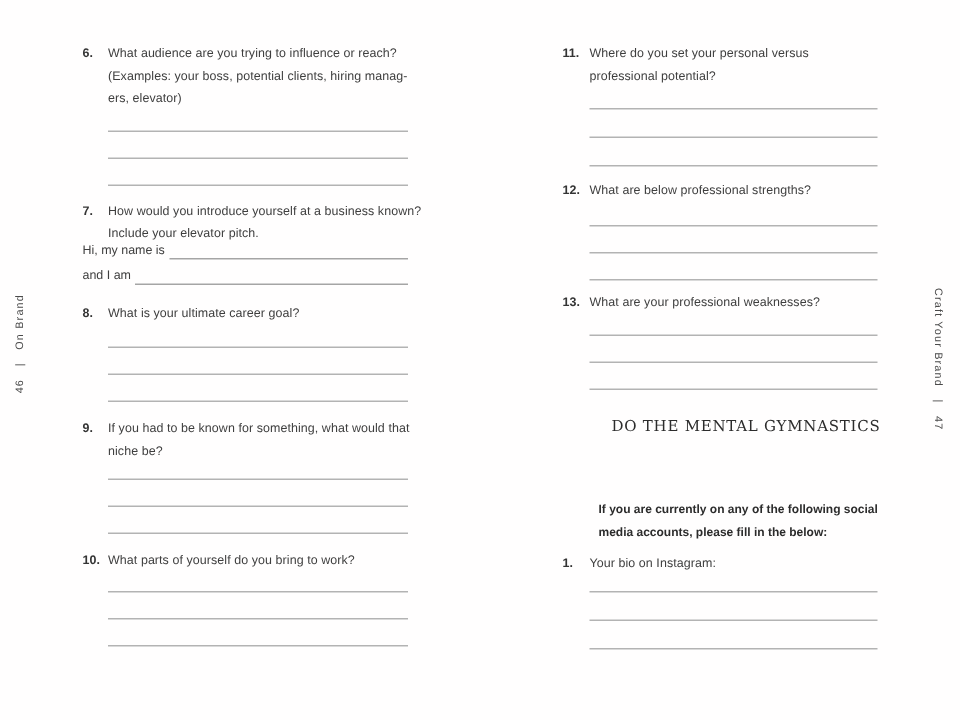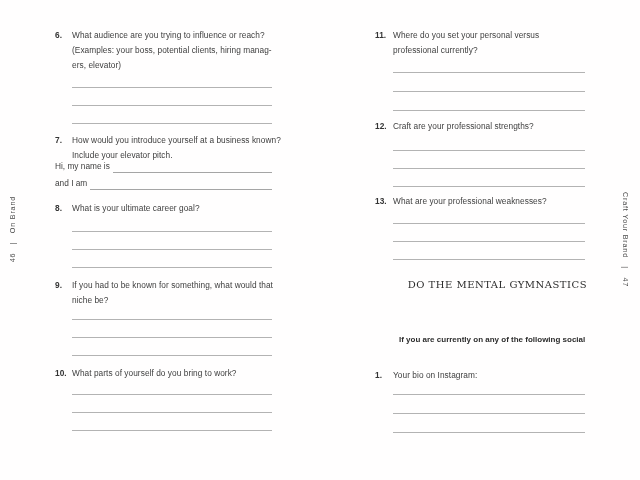--- a/index.html
+++ b/index.html
@@ -119,33 +119,33 @@
       <div class="wline" style="height:17px"></div>
     </div>
   </div>
 
   <div class="page rp">
 
     <div class="q" style="top:28px">
       <span class="qnum">11.</span>
       <div class="qtext">
         <div>Where do you set your personal versus</div>
-        <div>professional currently?</div>
+        <div>professional potential?</div>
       </div>
     </div>
     <div class="wlines" style="top:54px">
       <div class="wline" style="height:18px"></div>
       <div class="wline" style="height:18px"></div>
       <div class="wline" style="height:18px"></div>
     </div>
 
     <div class="q" style="top:119px">
       <span class="qnum">12.</span>
       <div class="qtext">
-        <div>Craft are your professional strengths?</div>
+        <div>What are below professional strengths?</div>
       </div>
     </div>
     <div class="wlines" style="top:133px">
       <div class="wline" style="height:17px"></div>
       <div class="wline" style="height:17px"></div>
       <div class="wline" style="height:17px"></div>
     </div>
 
     <div class="q" style="top:194px">
       <span class="qnum">13.</span>
@@ -156,20 +156,21 @@
     <div class="wlines" style="top:206px">
       <div class="wline" style="height:17px"></div>
       <div class="wline" style="height:17px"></div>
       <div class="wline" style="height:17px"></div>
     </div>
 
     <div class="sec-title" style="top:279px">DO THE MENTAL GYMNASTICS</div>
 
     <div class="intro" style="top:332px">
       <div>If you are currently on any of the following social</div>
+      <div>media accounts, please fill in the below:</div>
     </div>
 
     <div class="q" style="top:368px">
       <span class="qnum">1.</span>
       <div class="qtext">
         <div>Your bio on Instagram:</div>
       </div>
     </div>
     <div class="wlines" style="top:376px">
       <div class="wline" style="height:18px"></div>

